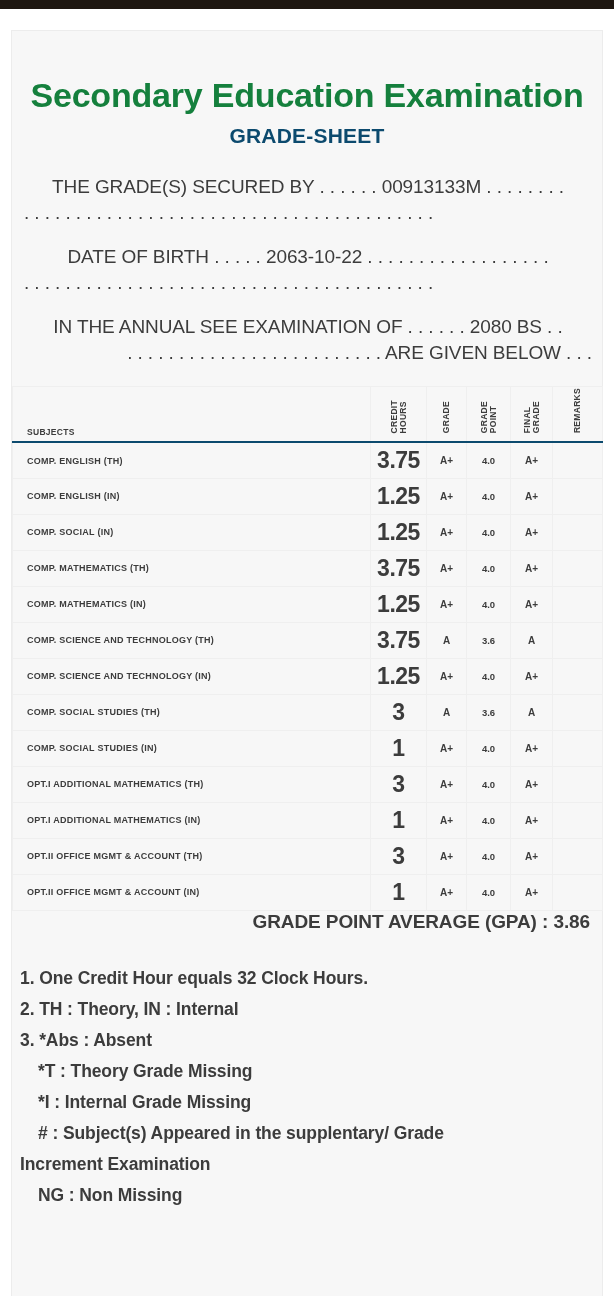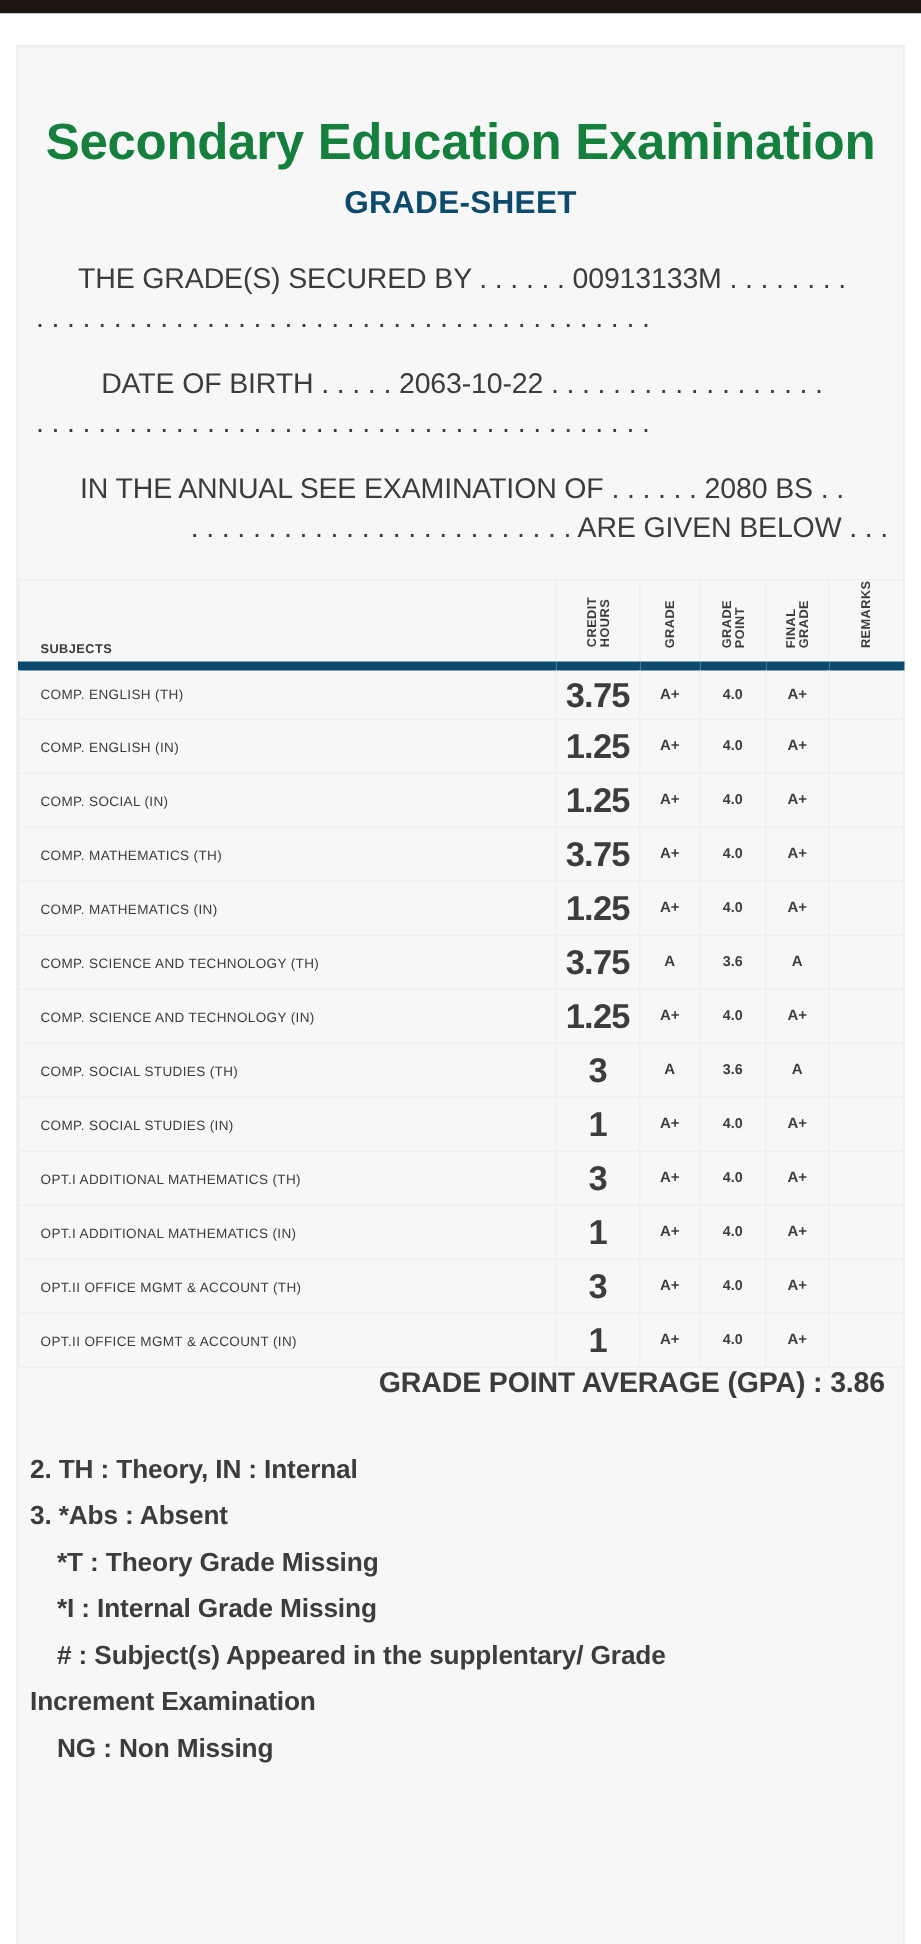--- a/index.html
+++ b/index.html
@@ -78,21 +78,21 @@
     table-layout: fixed;
   }
   #grade-table th, #grade-table td {
     border: 1px solid #efefef;
     color: #3c3c3c;
   }
   #grade-table thead th {
     height: 56px;
     vertical-align: bottom;
     padding-bottom: 4px;
-    border-bottom: 6px solid #0c4a6e;
+    border-bottom: 2px solid #0c4a6e;
   }
   .th-rot {
     writing-mode: vertical-rl;
     transform: rotate(180deg);
     font-size: 8.5px;
     font-weight: bold;
     letter-spacing: 0.3px;
     line-height: 1.05;
     text-align: left;
     display: inline-block;
@@ -111,21 +111,21 @@
   .col-grade   { width: 40px; }
   .col-gp      { width: 44px; }
   .col-final   { width: 42px; }
   .col-remarks { width: 50px; }
 
   #grade-table tbody tr { height: 36px; }
   .td-subject {
     text-align: left;
     padding-left: 14px;
     font-size: 9px;
-    font-weight: normal;
+    font-weight: bold;
     letter-spacing: 0.25px;
     white-space: nowrap;
   }
   .td-credit {
     text-align: center;
     font-size: 23px;
     font-weight: bold;
     color: #3c3c3c;
     letter-spacing: -0.5px;
   }
@@ -319,20 +319,21 @@
           <td class="td-gp">4.0</td>
           <td class="td-final">A+</td>
           <td class="td-remarks"></td>
         </tr>
       </tbody>
   </table>
 
   <div id="gpa-line">GRADE POINT AVERAGE (GPA) : 3.86</div>
 
   <div id="notes">
+    <div class="note-flat">1. One Credit Hour equals 32 Clock Hours.</div>
     <div class="note-flat">2. TH : Theory, IN : Internal</div>
     <div class="note-flat">3. *Abs : Absent</div>
     <div class="note-indent">*T : Theory Grade Missing</div>
     <div class="note-indent">*I : Internal Grade Missing</div>
     <div class="note-indent"># : Subject(s) Appeared in the supplentary/ Grade</div>
     <div class="note-flat">Increment Examination</div>
     <div class="note-indent">NG : Non Missing</div>
   </div>
 
 </div>

